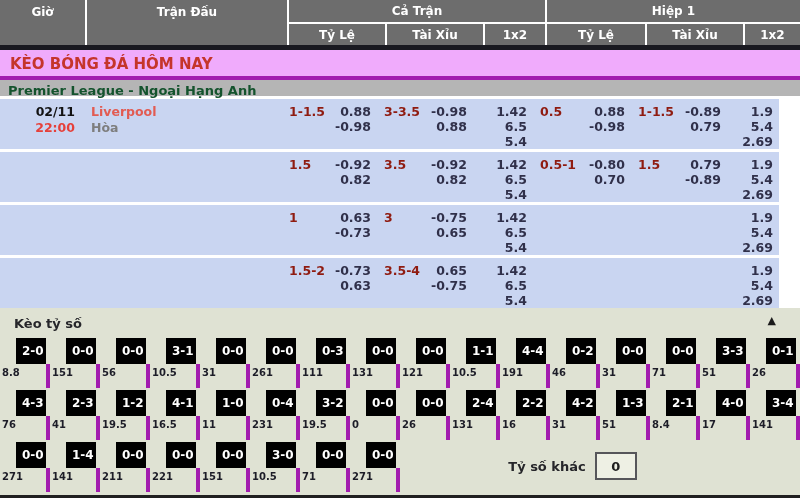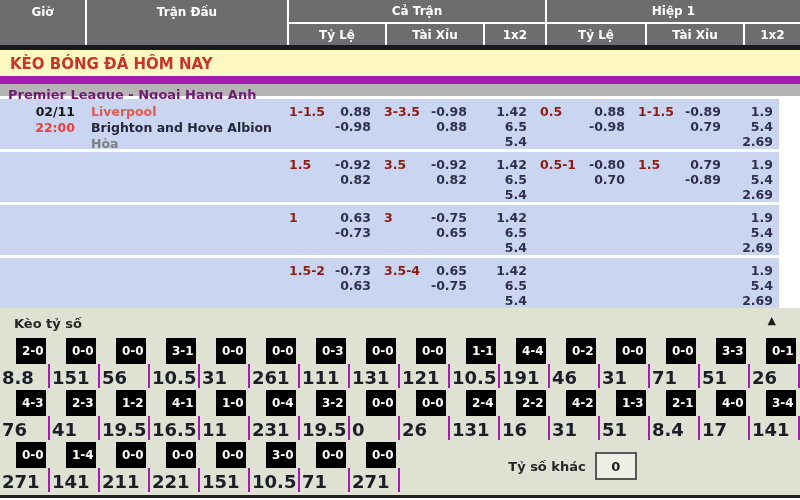--- a/index.html
+++ b/index.html
@@ -14,23 +14,23 @@
   .rowspan{grid-row:1/3;align-items:flex-start;padding-top:5px}
   .c-time{grid-column:1}
   .c-match{grid-column:2}
   .g-full{grid-row:1;grid-column:3/6;border-bottom:2px solid #fff}
   .g-half{grid-row:1;grid-column:6/9;border-bottom:2px solid #fff}
   .s1{grid-row:2;grid-column:3}.s2{grid-row:2;grid-column:4}.s3{grid-row:2;grid-column:5}
   .s4{grid-row:2;grid-column:6}.s5{grid-row:2;grid-column:7}.s6{grid-row:2;grid-column:8}
 
   .darkstrip{height:5px;background:#191920}
 
-  .ptitle{background:#fef9c3;color:#c5352b;font-size:15px;font-weight:bold;padding:5px 10px 4px;height:26px}
-  .league{background:#b5b5b5;color:#701a75;font-size:13px;font-weight:bold;padding:3px 0 3px 8px;
-          height:20px;border-top:8px solid #a21caf}
+  .ptitle{background:#f0abfc;color:#c5352b;font-size:15px;font-weight:bold;padding:5px 10px 4px;height:26px}
+  .league{background:#b5b5b5;color:#14532d;font-size:13px;font-weight:bold;padding:3px 0 3px 8px;
+          height:20px;border-top:4px solid #a21caf}
 
   
   .obody{background:#fff;padding-top:3px;display:flex;flex-direction:column;gap:3px}
   .orow{display:grid;grid-template-columns:83px 199px 95px 96px 60px 98px 96px 52px;gap:0;height:50px}
   .cell{background:#c9d5f1;overflow:hidden}
   .tcell{text-align:right;padding:5px 8px 0 0;font-size:12.5px;font-weight:bold;line-height:16px}
   .date{color:#121212}
   .time{color:#e6403a}
   .mcell{padding:5px 16px 0 8px;font-size:12.5px;font-weight:bold;line-height:16px;white-space:nowrap}
   .home{color:#e25b52}
@@ -41,22 +41,22 @@
   .vv{text-align:right;color:#30304a}
   .xc{text-align:right;padding:5px 6px 0 0;font-size:12.5px;font-weight:bold;line-height:15px;color:#30304a}
 
   
   .ssec{background:#dfe2d3;border-bottom:3px solid #202020;height:190px}
   .shead{position:relative;padding:8px 14px 6px;font-size:13px;font-weight:bold;color:#26262a;height:28px}
   .arrow{position:absolute;right:24px;top:6px;font-size:11px;color:#1a1a1a;cursor:pointer}
   .srow{display:grid;grid-template-columns:repeat(16,50px)}
   .sbox{height:26px;margin:2px 4px 0 16px;background:#000;color:#fff;font-size:12px;font-weight:bold;
         line-height:26px;padding-left:6px}
-  .sval{height:24px;padding:3px 0 0 2px;font-size:18px;font-weight:bold;color:#1d1d28;
-        border-right:2px solid #a21caf}
+  .sval{height:24px;padding:3px 0 0 2px;font-size:10px;font-weight:bold;color:#1d1d28;
+        border-right:4px solid #a21caf}
   .other{grid-column:9/17;display:flex;align-items:center;justify-content:center;gap:9px;padding-right:55px}
   .olbl{font-size:13px;font-weight:bold;color:#26262a}
   .obox{width:42px;height:28px;border:2px solid #56565a;background:#eef0e4;display:flex;
         align-items:center;justify-content:center;font-weight:bold;font-size:13px;color:#202020}
 </style>
 </head>
 <body>
 
 <div class="hdr">
   <div class="hcell first rowspan c-time">Giờ</div>
@@ -78,21 +78,20 @@
 <div class="league">Premier League - Ngoại Hạng Anh</div>
 
 <div class="obody" id="odds-body">
     <div class="orow">
       <div class="cell tcell">
         <div class="date">02/11</div>
         <div class="time">22:00</div>
       </div>
       <div class="cell mcell">
         <div class="home">Liverpool</div>
-        <div class="away">Brighton and Hove Albion</div>
         <div class="draw">Hòa</div>
       </div>
       <div class="cell oc">
         <span class="lin">1-1.5</span>
         <span class="vv">
           <div>0.88</div>
           <div>-0.98</div>
         </span>
       </div>
       <div class="cell oc">

